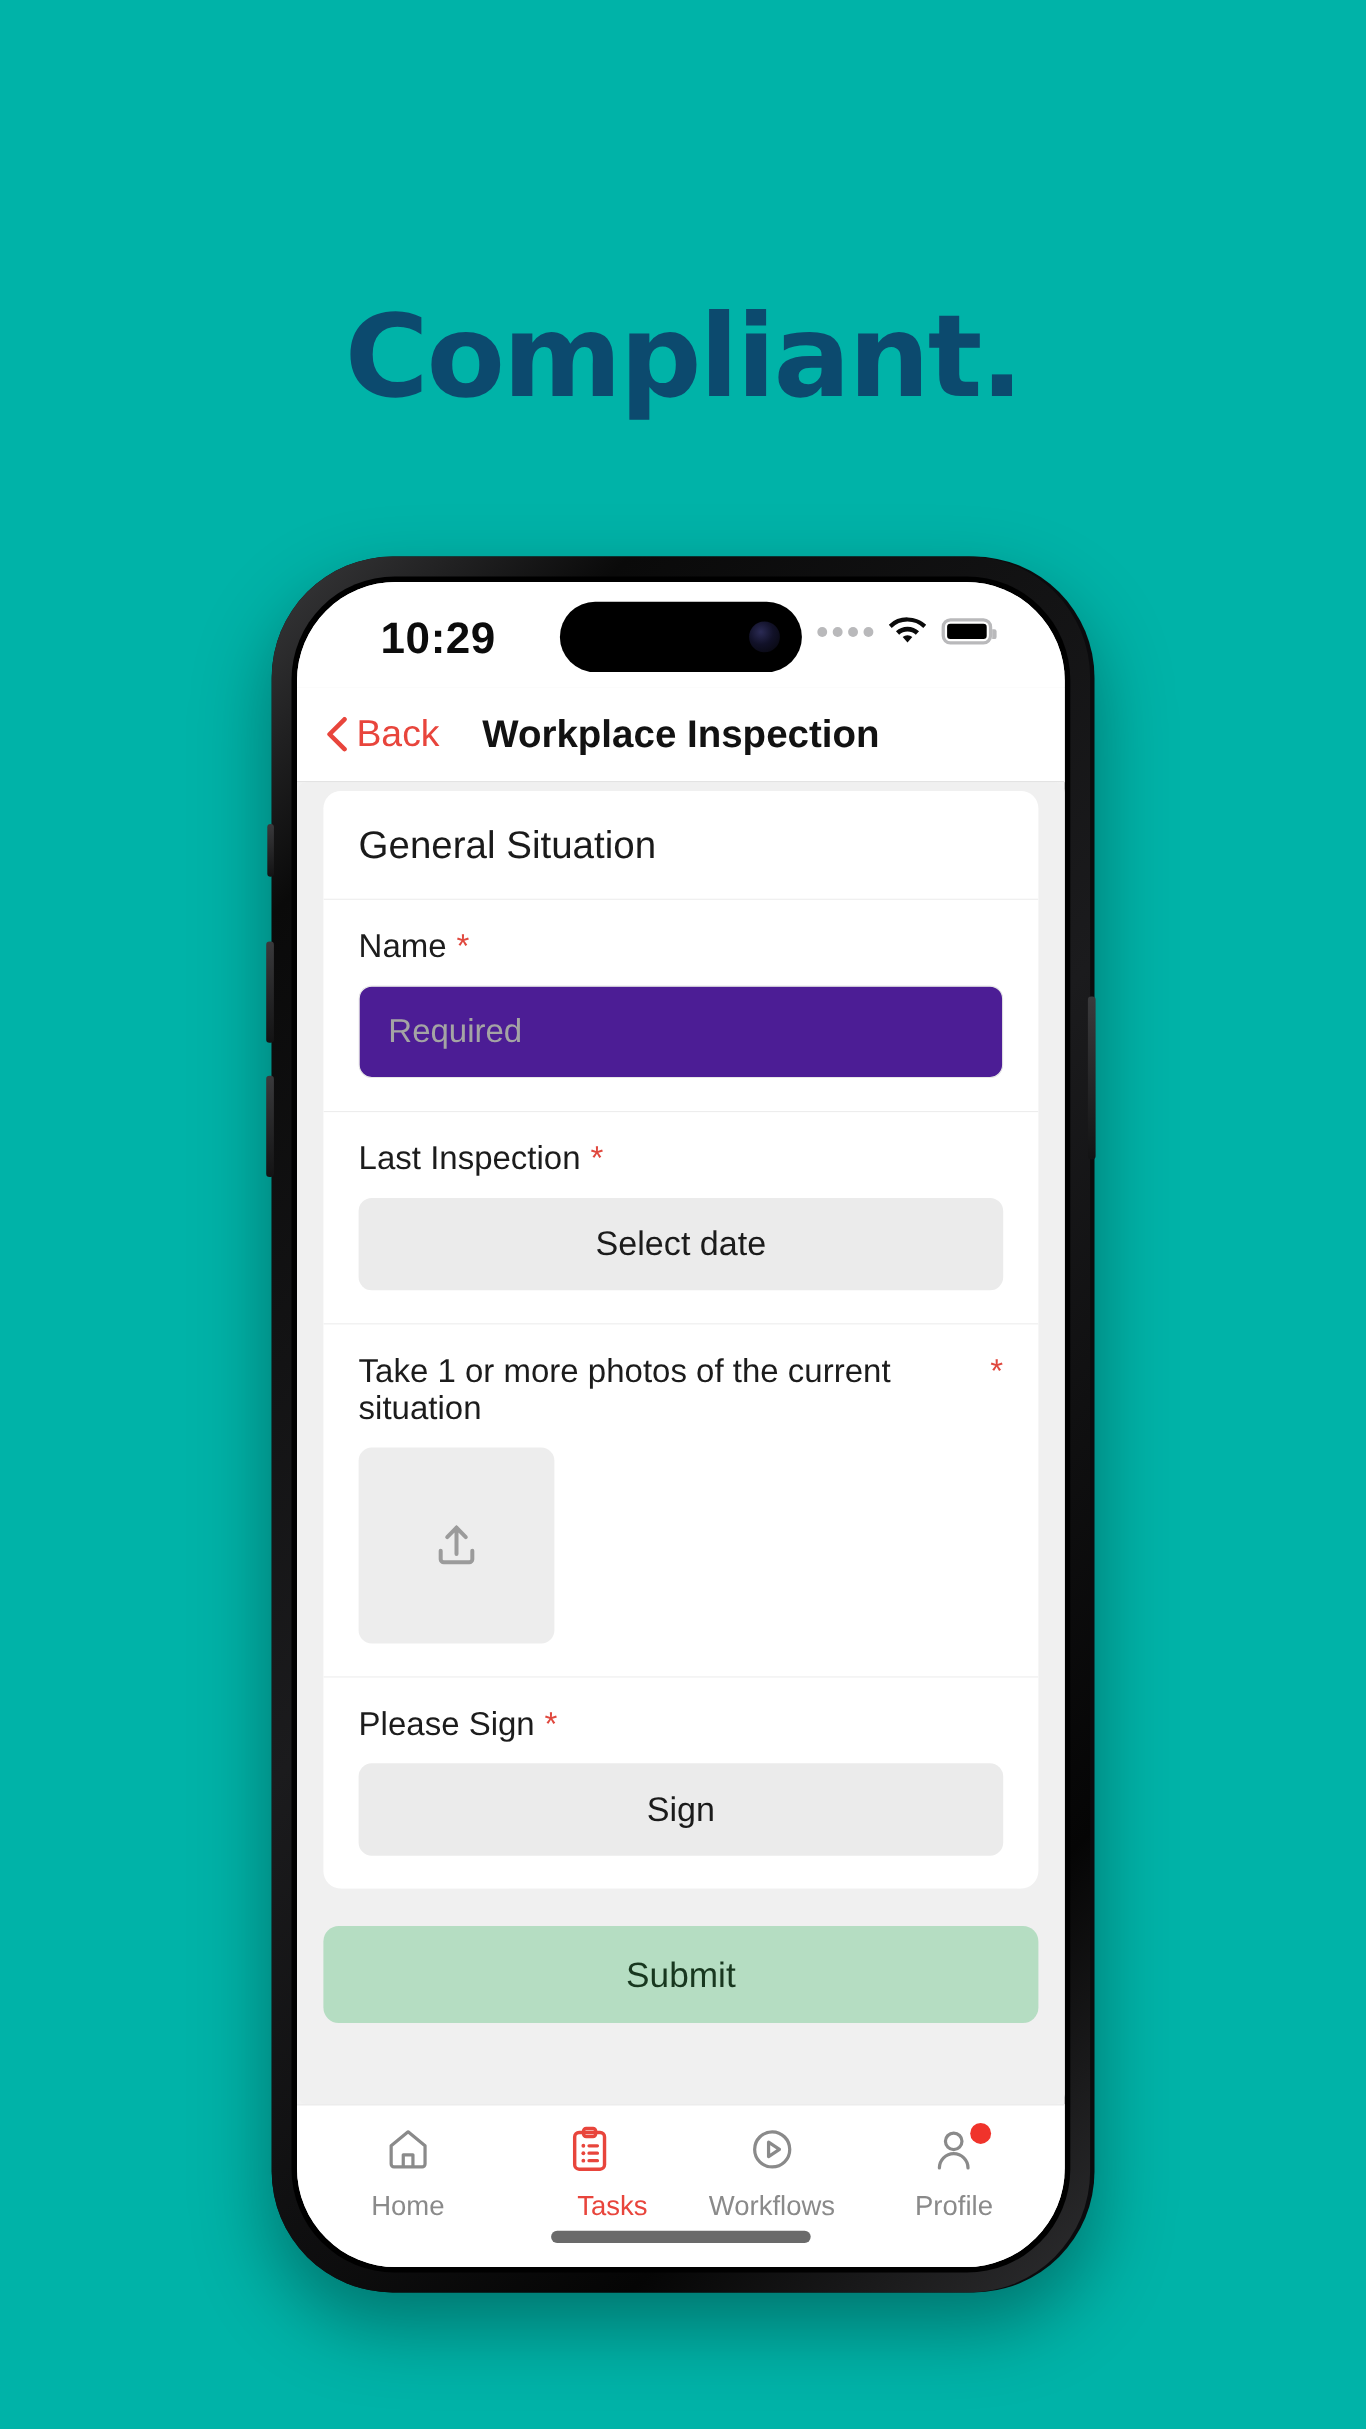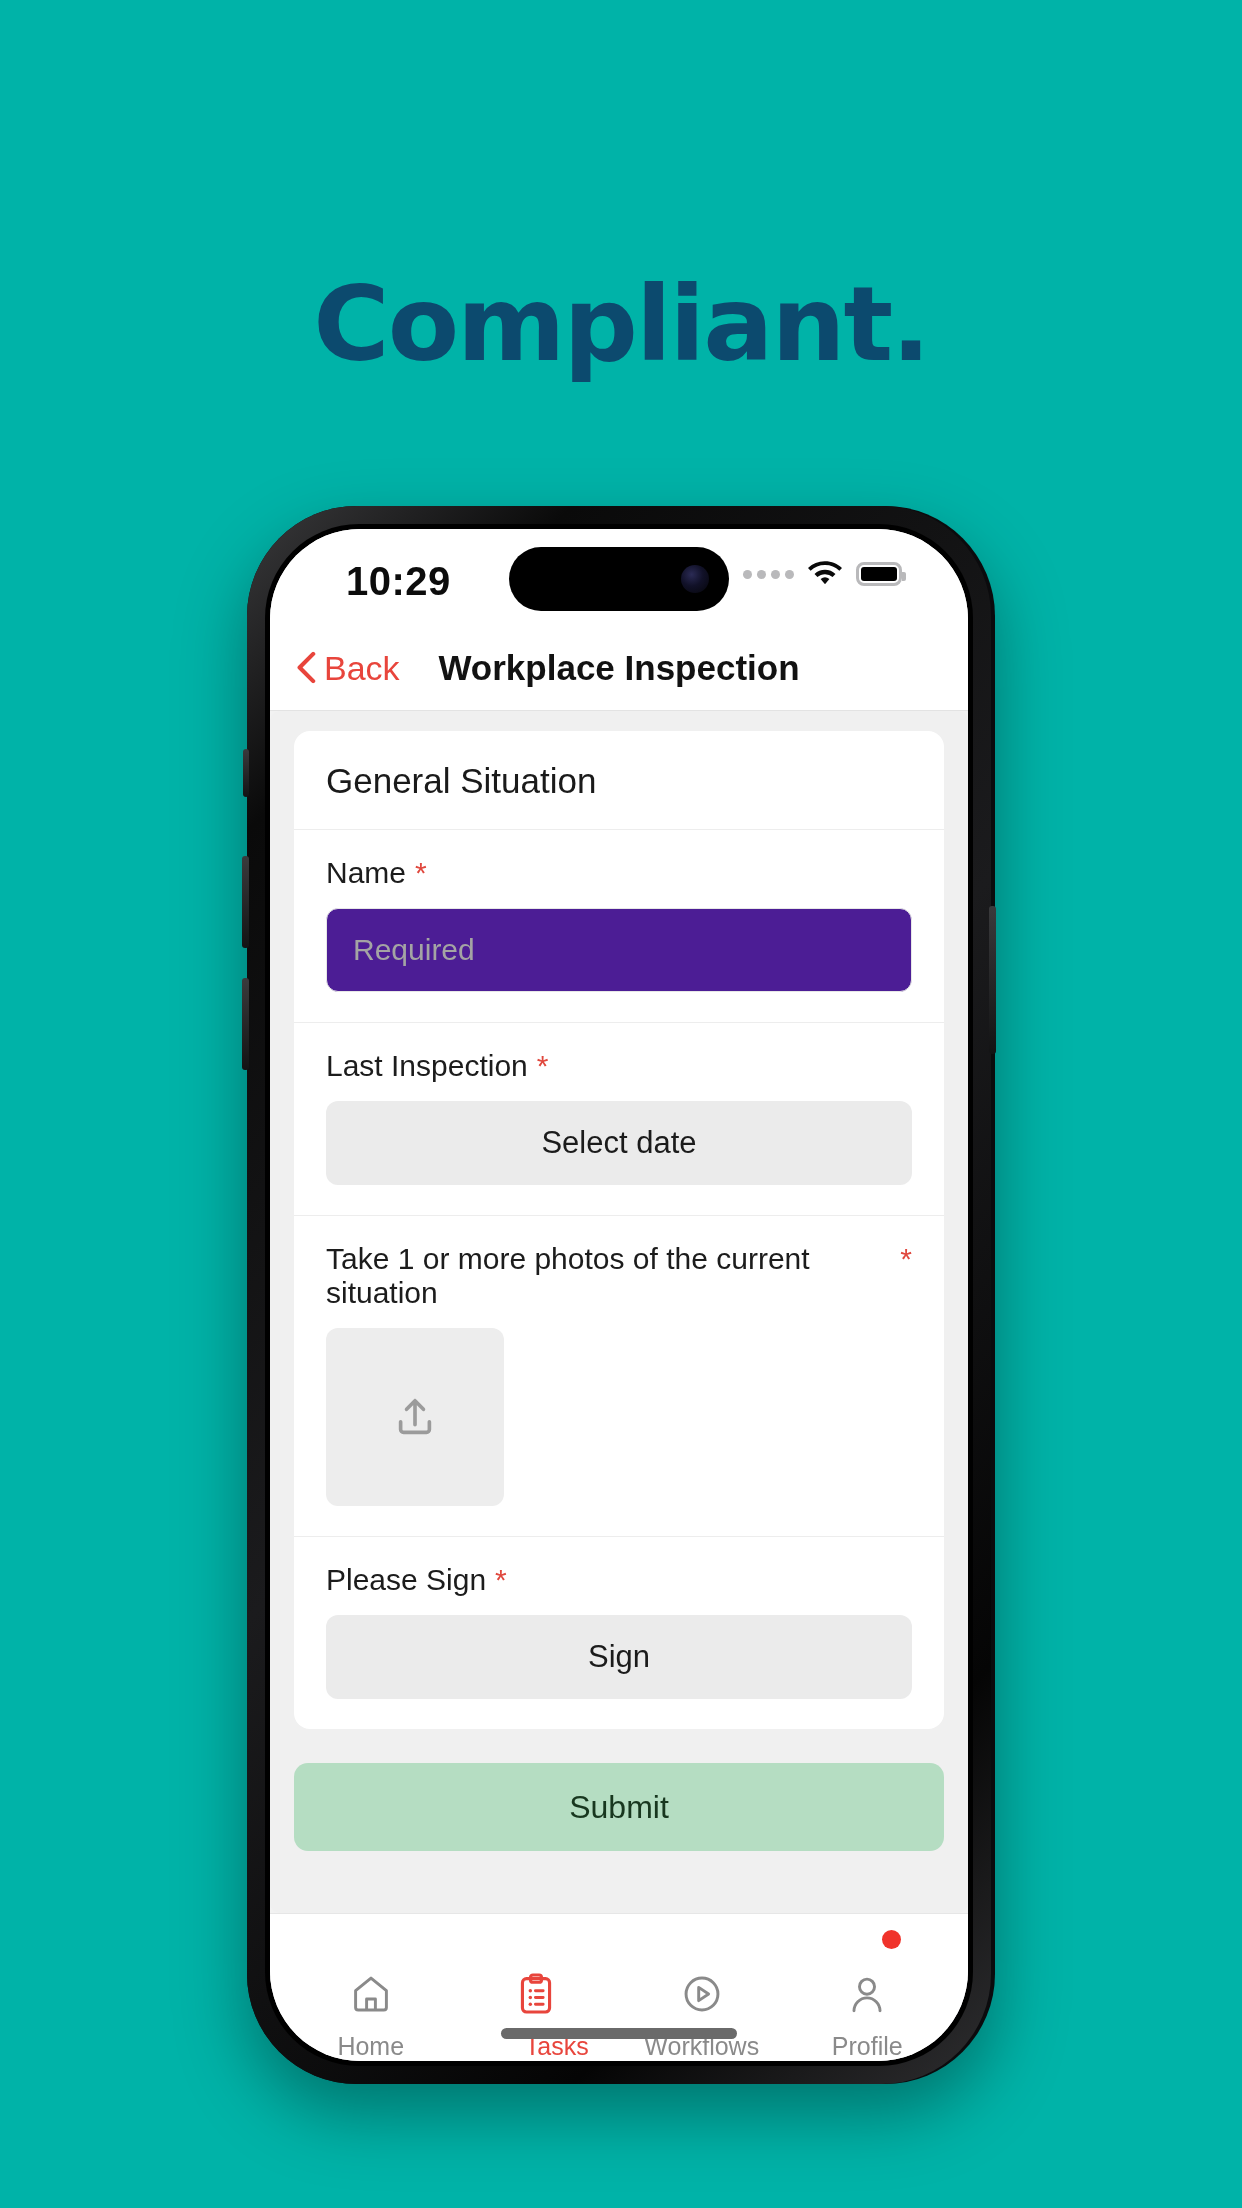--- a/index.html
+++ b/index.html
@@ -131,21 +131,21 @@
     position: absolute; left: 50%; top: 50%;
     transform: translate(-50%,-50%);
     font-size: 35px; font-weight: 600; color: #121212;
     white-space: nowrap;
   }
 
   
   .content {
     flex: 1 1 auto;
     background: #f0f0f0;
-    padding: 20px 24px 0 24px;
+    padding: 8px 24px 0 24px;
     overflow: hidden;
     border-radius: 10px;
   }
   .card {
     background: #fff;
     border-radius: 16px;
     overflow: hidden;
   }
   .card-header {
     padding: 30px 32px 28px 32px;
@@ -201,21 +201,21 @@
     flex: 0 0 auto;
     height: 148px;
     background: #ffffff;
     border-top: 1px solid #e6e6e6;
     display: flex;
     padding: 18px 18px 0 18px;
   }
   .tab {
     flex: 1 1 0;
     display: flex; flex-direction: column;
-    align-items: center; justify-content: flex-end;
+    align-items: center; justify-content: flex-start;
     gap: 16px;
     position: relative;
   }
   .tab-ic { width: 44px; height: 44px; position: relative; }
   .tab-label { font-size: 25px; color: #8a8a8a; }
   .tab.active .tab-label { color: #e8453c; margin-left: 41px; }
   .badge-dot {
     position: absolute;
     width: 19px; height: 19px; border-radius: 50%;
     background: #f0332b;

